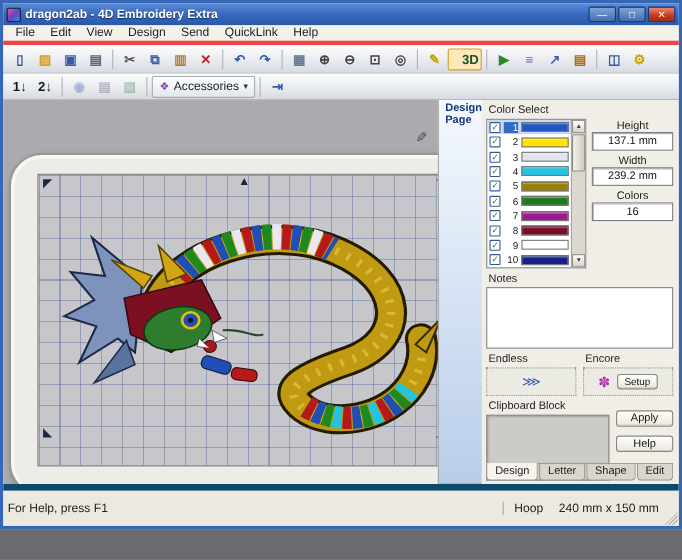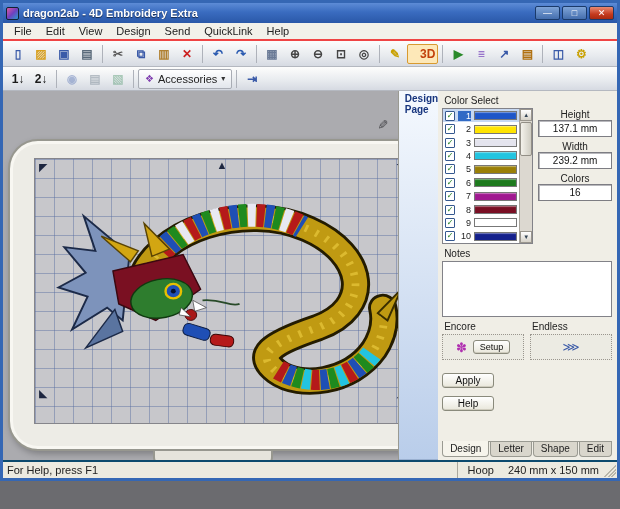--- a/index.html
+++ b/index.html
@@ -7,21 +7,21 @@
   body{font-family:"Liberation Sans",sans-serif;background:#6b6b6f}
   .window{width:620px;height:481px;border:3px solid #3567b4;display:flex;flex-direction:column;background:#f0eee6}
   
   .titlebar{height:20px;flex:0 0 20px;background:linear-gradient(#5d8cd6,#3a6cc0 45%,#2a58a8);display:flex;align-items:center;padding:0 3px;gap:4px}
   .app-icon{width:13px;height:13px;border-radius:2px;background:linear-gradient(135deg,#e05aa0,#7040c0 50%,#2a9ad0);border:1px solid #123}
   .title{color:#fff;font-size:11px;font-weight:bold;text-shadow:0 1px 1px rgba(0,0,0,.6);flex:1;white-space:nowrap;overflow:hidden}
   .win-controls{display:flex;gap:2px}
   .win-btn{width:25px;height:14px;font-size:9px;line-height:12px;text-align:center;color:#fff;border:1px solid #1a3a6a;border-radius:2px;background:linear-gradient(#7fa4d8,#446eae);cursor:default}
   .win-btn.close{background:linear-gradient(#e88a72,#c43a1e 60%,#a82a10)}
   
-  .menubar{height:18px;flex:0 0 18px;background:#f2f1ea;border-bottom:2px solid #ef4444;display:flex;align-items:center;padding:0 4px;font-size:11px;color:#222}
+  .menubar{height:18px;flex:0 0 18px;background:#f2f1ea;border-bottom:4px solid #ef4444;display:flex;align-items:center;padding:0 4px;font-size:11px;color:#222}
   .menu-item{padding:1px 7px;border-radius:2px}
   
   .toolbar{display:flex;align-items:center;background:linear-gradient(#fdfdfc,#e7eaee 60%,#d6dae2);border-bottom:1px solid #b4b8c0;padding:0 4px;gap:1px}
   .toolbar1{height:26px;flex:0 0 26px}
   .toolbar2{height:24px;flex:0 0 24px}
   .tb-btn{min-width:22px;height:20px;display:inline-flex;align-items:center;justify-content:center;font-size:12px;font-weight:bold;border:1px solid transparent;border-radius:2px;padding:0 2px}
   .tb-btn.pressed{background:#fde8b8;border-color:#d89a30}
   .tb-btn.disabled{opacity:.38}
   .tb-sep{width:1px;height:18px;background:#aeb2ba;margin:0 3px;flex:0 0 1px}
   .dropdown-btn{display:inline-flex;align-items:center;gap:4px;height:20px;padding:0 6px;font-size:11px;color:#222;border:1px solid #a8acb4;border-radius:2px;background:linear-gradient(#fff,#e2e6ec)}
@@ -72,21 +72,21 @@
   .btn{font-size:10px;color:#111;padding:1px 8px;border:1px solid #8a8a7c;border-radius:3px;background:linear-gradient(#ffffff,#e9e7db);box-shadow:inset 0 -1px 0 #cfccbe}
   .btn.small{font-size:9px;padding:1px 6px}
   .clip-row{display:flex;gap:6px;margin-top:3px;flex:1;min-height:0}
   .clip-col{flex:1;display:flex;flex-direction:column}
   .clip-box{flex:1;background:#cbcbc7;border:1px solid #85858b;box-shadow:inset 1px 1px 2px rgba(0,0,0,.2);min-height:60px}
   .btn-col{flex:0 0 52px;display:flex;flex-direction:column;gap:8px;padding-top:10px}
   .panel-tabs{flex:0 0 17px;display:flex;gap:1px;align-items:flex-start;margin-top:2px;border-top:1px solid #9a9a92}
   .tab{font-size:10px;color:#222;padding:1px 7px 2px;border:1px solid #9a9a92;border-top:none;background:#d9d6cc;border-radius:0 0 4px 4px}
   .tab.active{background:#f6f4ec;position:relative;top:-1px;padding-top:2px}
   
-  .statusbar{flex:0 0 18px;background:#eceae0;border-top:2px solid #0c4a6e;display:flex;align-items:center;font-size:11px;color:#222;padding:0 4px;position:relative}
+  .statusbar{flex:0 0 18px;background:#eceae0;border-top:6px solid #0c4a6e;display:flex;align-items:center;font-size:11px;color:#222;padding:10px 4px;position:relative}
   .status-right{margin-left:auto;display:flex;align-items:center;gap:14px;border-left:1px solid #aaa89e;padding-left:10px;margin-right:14px;height:100%}
   .grip{position:absolute;right:1px;bottom:1px;width:12px;height:12px;background:
     linear-gradient(135deg, transparent 0 50%, #b8b6aa 50% 57%, transparent 57% 64%, #b8b6aa 64% 71%, transparent 71% 78%, #b8b6aa 78% 85%, transparent 85%)}
 </style>
 </head>
 <body>
 
 <div class="window">
 
   <div class="titlebar">
@@ -123,21 +123,21 @@
       <span class="tb-btn" style="color: rgb(42, 90, 176);">↶</span>
       <span class="tb-btn" style="color: rgb(42, 90, 176);">↷</span>
       <span class="tb-sep"></span>
       <span class="tb-btn" style="color: rgb(106, 122, 150);">▦</span>
       <span class="tb-btn" style="color: rgb(68, 68, 68);">⊕</span>
       <span class="tb-btn" style="color: rgb(68, 68, 68);">⊖</span>
       <span class="tb-btn" style="color: rgb(68, 68, 68);">⊡</span>
       <span class="tb-btn" style="color: rgb(68, 68, 68);">◎</span>
       <span class="tb-sep"></span>
       <span class="tb-btn" style="color: rgb(200, 160, 0);">✎</span>
-      <span class="tb-btn pressed" style="color: #c2410c; padding-left: 12px;">3D</span>
+      <span class="tb-btn pressed" style="color: #14532d; padding-left: 12px;">3D</span>
       <span class="tb-sep"></span>
       <span class="tb-btn" style="color: rgb(42, 138, 42);">▶</span>
       <span class="tb-btn" style="color: rgb(128, 80, 192);">≡</span>
       <span class="tb-btn" style="color: rgb(58, 90, 168);">↗</span>
       <span class="tb-btn" style="color: rgb(176, 112, 16);">▤</span>
       <span class="tb-sep"></span>
       <span class="tb-btn" style="color: rgb(58, 90, 168);">◫</span>
       <span class="tb-btn" style="color: rgb(200, 160, 0);">⚙</span>
     </div>
 
@@ -305,35 +305,39 @@
               <div class="stat-box">16</div>
             </div>
           </div>
         </div>
 
         <div class="sec-label" style="margin-top:4px">Notes</div>
         <textarea class="notes" style=""></textarea>
 
         <div class="duo-row">
           <div class="duo">
+            <div class="sec-label">Endless</div>
+            <div class="duo-box">
+              <span class="end-icon">⋙</span>
+            </div>
+          </div>
+          <div class="duo">
             <div class="sec-label">Encore</div>
             <div class="duo-box">
               <span class="enc-icon">✽</span>
               <button class="btn small">Setup</button>
             </div>
           </div>
-          <div class="duo">
-            <div class="sec-label">Endless</div>
-            <div class="duo-box">
-              <span class="end-icon">⋙</span>
-            </div>
-          </div>
         </div>
 
         <div class="clip-row">
+          <div class="clip-col">
+            <div class="sec-label">Clipboard Block</div>
+            <div class="clip-box"></div>
+          </div>
           <div class="btn-col">
             <button class="btn">Apply</button>
             <button class="btn">Help</button>
           </div>
         </div>
 
         <div class="panel-tabs">
           <span class="tab active">Design</span>
           <span class="tab">Letter</span>
           <span class="tab">Shape</span>

